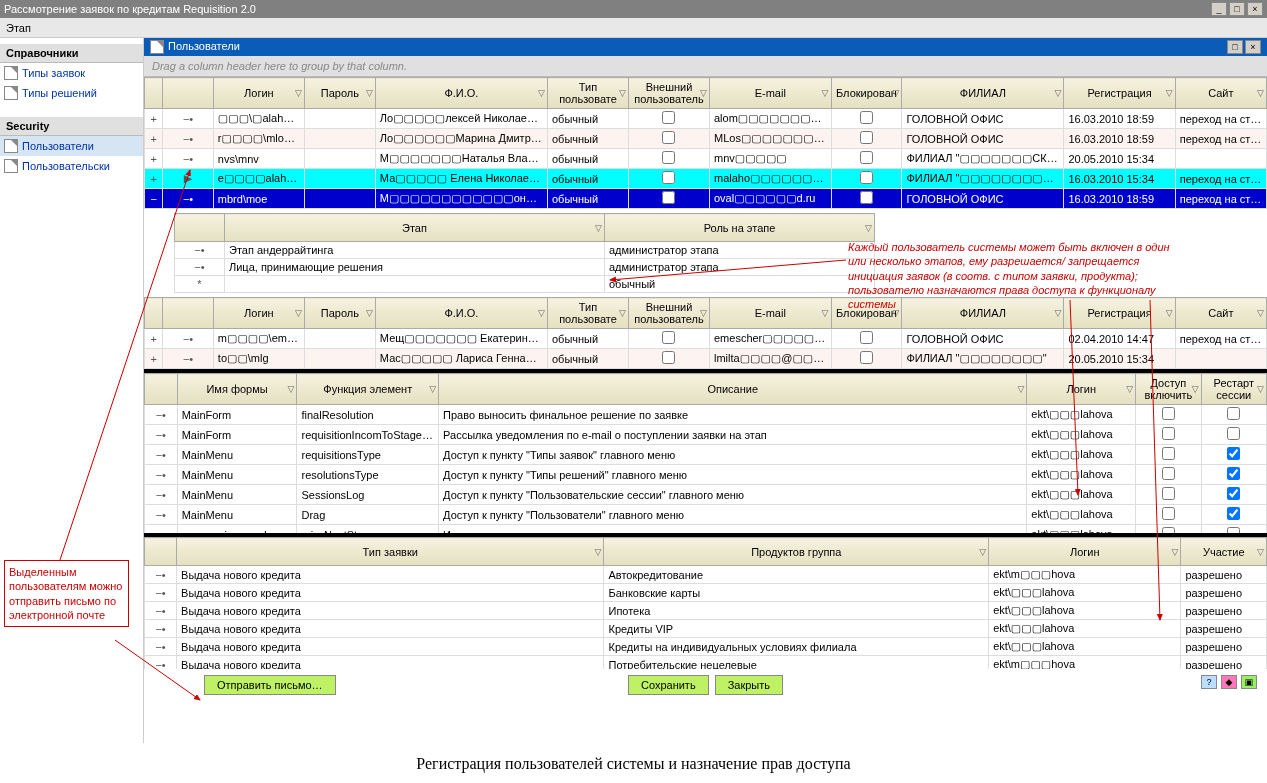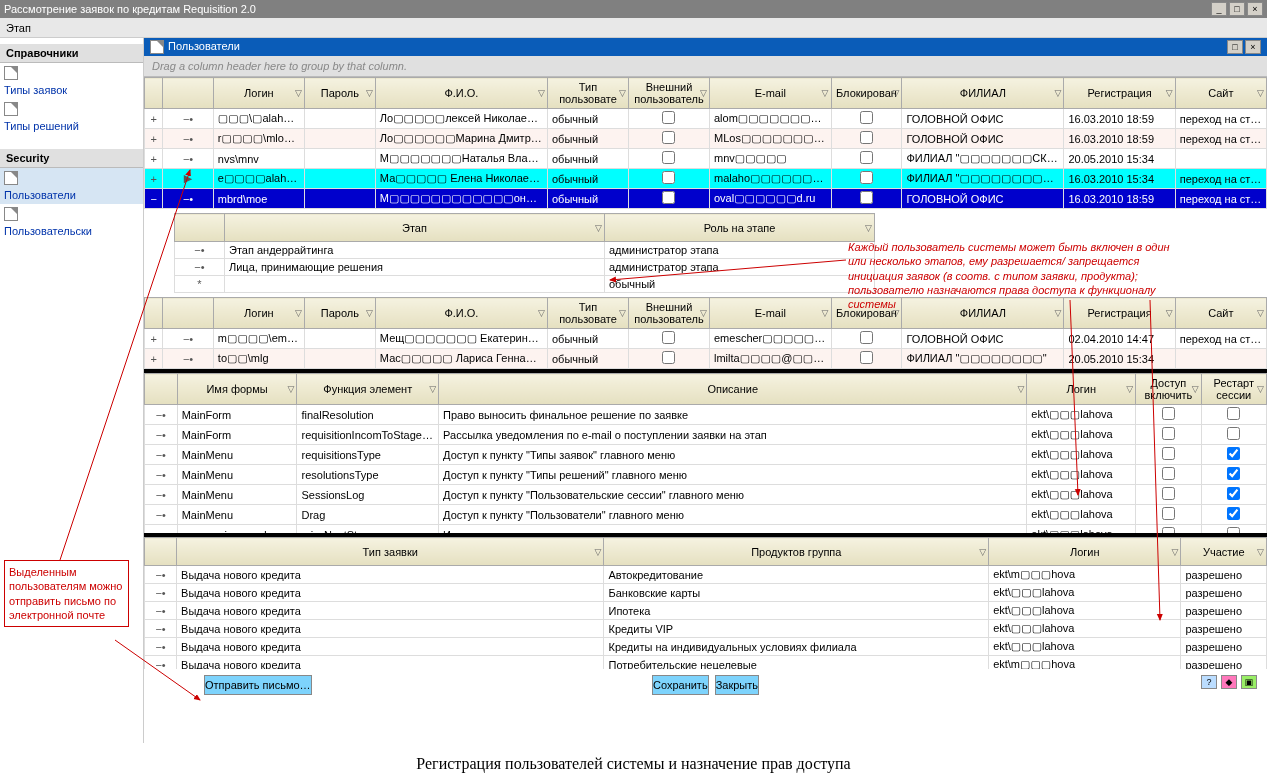--- a/index.html
+++ b/index.html
@@ -10,21 +10,21 @@
 .winbtn { width: 16px; height: 14px; background: #d4d0c8; border: 1px solid #888; font-size: 9px; display: flex; align-items: center; justify-content: center; cursor: pointer; color: #000;}
 
 .menubar { background: #e8e8e8; height: 20px; display: flex; align-items: center; padding: 0 6px; justify-content: space-between; border-bottom: 1px solid #ccc;}
 .menubar-left { display: flex; gap: 10px; }
 .menubar-right { display: flex; }
 .tab { background: #e8e8e8; border: 1px solid #aaa; border-bottom: none; padding: 2px 10px; font-size: 11px; border-radius: 3px 3px 0 0; margin-left: 2px; cursor: pointer;}
 
 .layout { display: flex; height: calc(100% - 38px - 40px); }
 .sidebar { width: 144px; background: #fff; border-right: 1px solid #ccc; }
 .side-sect { background: #e0e0e0; padding: 3px 6px; font-weight: bold; font-size: 11px; border-bottom: 1px solid #bbb;}
-.side-item { display: flex; gap: 4px; padding: 3px 4px; color: #0033aa; cursor: pointer; flex-direction: column; }
+.side-item { display: flex; align-items: center; gap: 4px; padding: 3px 4px; color: #0033aa; cursor: pointer; }
 .side-item.selected { background: #d6e5f3; }
 
 .main { flex: 1; display: flex; flex-direction: column; background: #fff; overflow: hidden;}
 .panel-title { background: #0a5cb8; color: #fff; height: 18px; display: flex; align-items: center; padding: 0 6px; justify-content: space-between; }
 .panel-title .winbtns { display: flex; gap: 2px;}
 .group-strip { background: #e0e0e0; color: #888; padding: 4px 8px; font-style: italic; font-size: 11px; border-bottom: 1px solid #bbb;}
 
 .grid { border-collapse: collapse; width: 100%; font-size: 11px; table-layout: fixed; }
 .grid th { background: linear-gradient(#f5f2e0, #e5e0c0); border: 1px solid #aaa; padding: 3px; font-weight: normal; position: relative; height: 28px; vertical-align: middle;}
 .grid th .filt { position: absolute; right: 2px; top: 50%; transform: translateY(-50%); font-size: 9px; color: #666; cursor: pointer;}
@@ -37,21 +37,21 @@
 
 .countrow td { background: #ede8d0 !important; font-size: 10px; }
 
 .subgrid-wrap { padding: 4px 0 4px 30px; }
 
 .black-sep { height: 4px; background: #000; }
 
 .annotation { position: absolute; color: #c00; font-size: 11px; line-height: 1.3; z-index: 10; background: rgba(255,255,255,0); pointer-events: none;}
 .annotation-box { border: 1px solid #c00; padding: 4px; background: #fff; }
 
-.btn { background: #7dd3fc; border: 1px solid #888; padding: 3px 0; font-size: 11px; cursor: pointer; }
+.btn { background: #bef264; border: 1px solid #888; padding: 3px 12px; font-size: 11px; cursor: pointer; }
 .footer-btns { display: flex; gap: 6px; justify-content: center; padding: 6px; position: relative;}
 .footer-left { position: absolute; left: 60px; }
 .footer-right { position: absolute; right: 10px; display: flex; gap: 4px;}
 
 .caption { text-align: center; font-family: "Times New Roman", serif; font-size: 16px; padding: 12px 0; }
 
 .icon-doc { width: 14px; height: 14px; display: inline-block; background: #fff; border: 1px solid #888; position: relative;}
 .icon-doc::after { content:""; position:absolute; top:0; right:0; border: 3px solid transparent; border-top-color:#888; border-right-color:#888;}
 
 svg.arrow { position: absolute; pointer-events: none; z-index: 9;}

